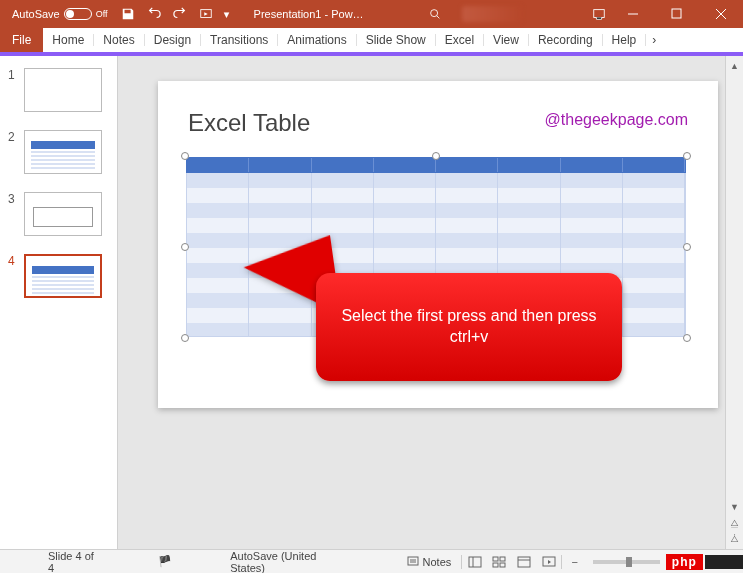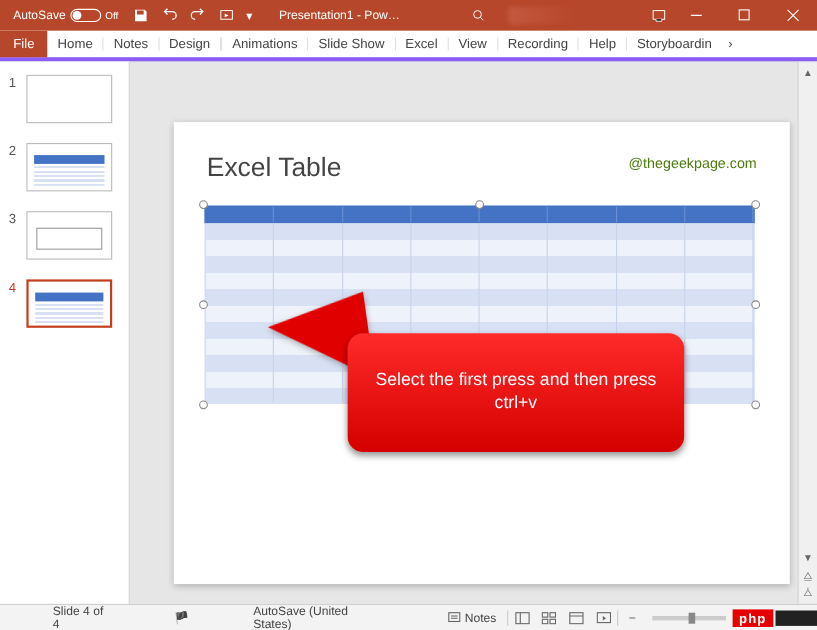--- a/index.html
+++ b/index.html
@@ -31,23 +31,23 @@
   .thumbs { width:118px; background:#fff; border-right:1px solid #d0d0d0; padding: 8px 0; overflow:hidden; }
   .thumb-row { display:flex; align-items:flex-start; gap:6px; padding: 4px 6px 14px 8px; }
   .thumb-num { font-size:12px; color:#555; width:10px; }
   .thumb { width: 78px; height: 44px; background:#fff; border:1px solid #bbb; cursor:pointer; position:relative; }
   .thumb.active { border:2px solid #c43e1c; }
   .thumb .tbar { position:absolute; top:10px; left:6px; right:6px; height:8px; background:#4472c4; }
   .thumb .tlines { position:absolute; top:20px; left:6px; right:6px; height:18px; background: repeating-linear-gradient(#d8e1f3 0 2px, #fff 2px 4px); }
   .thumb .toutline { position:absolute; top:14px; left:8px; right:8px; height:20px; border:1px solid #999; }
 
   .canvas-area { flex:1; position:relative; overflow:hidden; }
-  .slide { position:absolute; left:40px; top:25px; width:560px; height:420px; background:#fff; box-shadow: 0 2px 6px rgba(0,0,0,0.25); margin-top: 30px; }
+  .slide { position:absolute; left:40px; top:25px; width:560px; height:327px; background:#fff; box-shadow: 0 2px 6px rgba(0,0,0,0.25); }
   .slide-title { position:absolute; left:30px; top:28px; font-size:24px; color:#444; }
-  .watermark { position:absolute; right:30px; top:30px; font-size:13px; color:#4d7c0f; }
+  .watermark { position:absolute; right:30px; top:30px; font-size:16px; color:#a21caf; }
 
   
   .table-obj { position:absolute; left:28px; top:76px; width:500px; height:180px; }
   .tbl-header { height:16px; background:#4472c4; border:1px solid #4472c4; display:flex; }
   .tbl-header div { flex:1; border-right:1px solid #6a8fd4; }
   .tbl-body { height:164px; background: repeating-linear-gradient(#d8e1f3 0 15px, #eef2fa 15px 30px); border:1px solid #c7d3ec; border-top:none; display:grid; grid-template-columns: repeat(8,1fr); }
   .tbl-body div { border-right:1px solid #c7d3ec; }
   .sel-handle { position:absolute; width:8px; height:8px; border:1px solid #888; background:#fff; border-radius:50%; }
   .h-tl{top:-5px;left:-5px}.h-tc{top:-5px;left:calc(50% - 4px)}.h-tr{top:-5px;right:-5px}
   .h-ml{top:calc(50% - 4px);left:-5px}.h-mr{top:calc(50% - 4px);right:-5px}
@@ -142,34 +142,34 @@
 </div>
 
 <div class="tabs">
   <div class="file-tab">File</div>
   <div class="tab">Home</div>
     <div class="tab-sep"></div>
   <div class="tab">Notes</div>
     <div class="tab-sep"></div>
   <div class="tab">Design</div>
     <div class="tab-sep"></div>
+  <div class="tab">Transitions</div>
     <div class="tab-sep"></div>
   <div class="tab">Animations</div>
     <div class="tab-sep"></div>
   <div class="tab">Slide Show</div>
     <div class="tab-sep"></div>
   <div class="tab">Excel</div>
     <div class="tab-sep"></div>
   <div class="tab">View</div>
     <div class="tab-sep"></div>
   <div class="tab">Recording</div>
     <div class="tab-sep"></div>
   <div class="tab">Help</div>
     <div class="tab-sep"></div>
-  <div class="tab">Storyboardin</div>
   <div class="tab-overflow">›</div>
 </div>
 
 <div class="work">
   <div class="thumbs">
     <div class="thumb-row">
         <span class="thumb-num">1</span>
         <div class="thumb"></div>
       </div>
     <div class="thumb-row">

